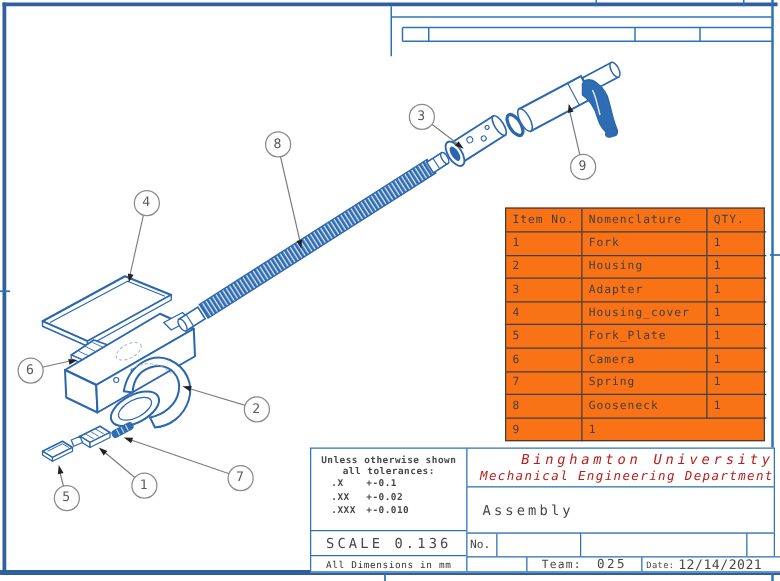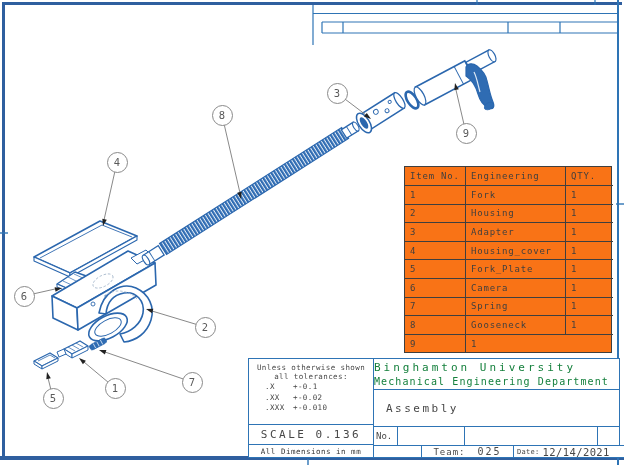--- a/index.html
+++ b/index.html
@@ -12,27 +12,27 @@
     border:1px solid #3f3f3f;box-sizing:border-box;background:#f97316;}
   #parts-table .cell{border-right:1px solid #3f3f3f;border-bottom:1px solid #3f3f3f;
     display:flex;align-items:center;padding-left:5px;box-sizing:border-box;
     font-size:9px;letter-spacing:0.8px;color:#3f3f3f;white-space:nowrap;overflow:hidden;}
   #parts-table .cell.last{border-right:none;}
   #parts-table .cell.bot{border-bottom:none;}
   
   .tb{position:absolute;box-sizing:border-box;border:1px solid #2e74b5;background:#fff;color:#474747;}
   .tb-center{display:flex;align-items:center;justify-content:center;}
   #tb-tol{left:248px;top:358px;width:126px;height:67px;font-size:7.5px;letter-spacing:0.4px;
-          padding-top:4px;}
+          padding-top:4px;font-weight:bold;}
   #tb-tol .c{text-align:center;line-height:9px;}
   #tb-tol .trow{display:flex;padding-left:16px;line-height:9.5px;margin-top:1px;}
   #tb-tol .trow .lab{width:28px;}
   #tb-scale{left:248px;top:424px;width:126px;height:21px;font-size:11px;letter-spacing:2.5px;}
   #tb-dims{left:248px;top:444px;width:126px;height:14px;font-size:7.5px;letter-spacing:0.5px;color:#333;}
-  #tb-org{left:373px;top:358px;width:247px;height:32px;text-align:left;color:#15803d;}
+  #tb-org{left:373px;top:358px;width:247px;height:32px;text-align:right;color:#b91c1c;font-style:italic;}
   #tb-org .l1{font-size:11px;letter-spacing:3px;line-height:15px;margin-top:1px;}
   #tb-org .l2{font-size:10px;letter-spacing:1.1px;line-height:13px;white-space:nowrap;}
   #tb-title{left:373px;top:389px;width:247px;height:38px;display:flex;align-items:center;
             font-size:11px;letter-spacing:2.5px;padding-left:12px;}
   #tb-no{left:373px;top:426px;width:25px;height:20px;font-size:9px;display:flex;align-items:center;padding-left:2px;}
   #tb-no-c2{left:397px;top:426px;width:68px;height:20px;}
   #tb-no-c3{left:464px;top:426px;width:134px;height:20px;}
   #tb-no-c4{left:597px;top:426px;width:23px;height:20px;}
   #tb-b1{left:373px;top:445px;width:49px;height:13px;}
   #tb-team{left:421px;top:445px;width:93px;height:13px;display:flex;align-items:center;justify-content:center;gap:12px;}
@@ -223,21 +223,21 @@
   <div class="balloon" style="left:326.5px;top:82.5px;">3</div>
   <div class="balloon" style="left:106.5px;top:151.5px;">4</div>
   <div class="balloon" style="left:42.5px;top:387.5px;">5</div>
   <div class="balloon" style="left:13.5px;top:285.5px;">6</div>
   <div class="balloon" style="left:181.5px;top:371.5px;">7</div>
   <div class="balloon" style="left:211.5px;top:104.5px;">8</div>
   <div class="balloon" style="left:455.5px;top:122.5px;">9</div>
 
   <div id="parts-table">
     <div class="cell">Item No.</div>
-    <div class="cell">Engineering</div>
+    <div class="cell">Nomenclature</div>
     <div class="cell last">QTY.</div>
 
     <div class="cell">1</div>
     <div class="cell">Fork</div>
     <div class="cell last">1</div>
 
     <div class="cell">2</div>
     <div class="cell">Housing</div>
     <div class="cell last">1</div>
 

